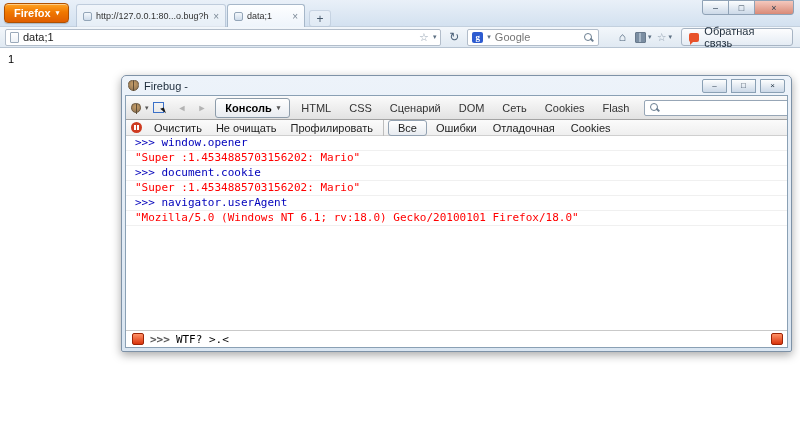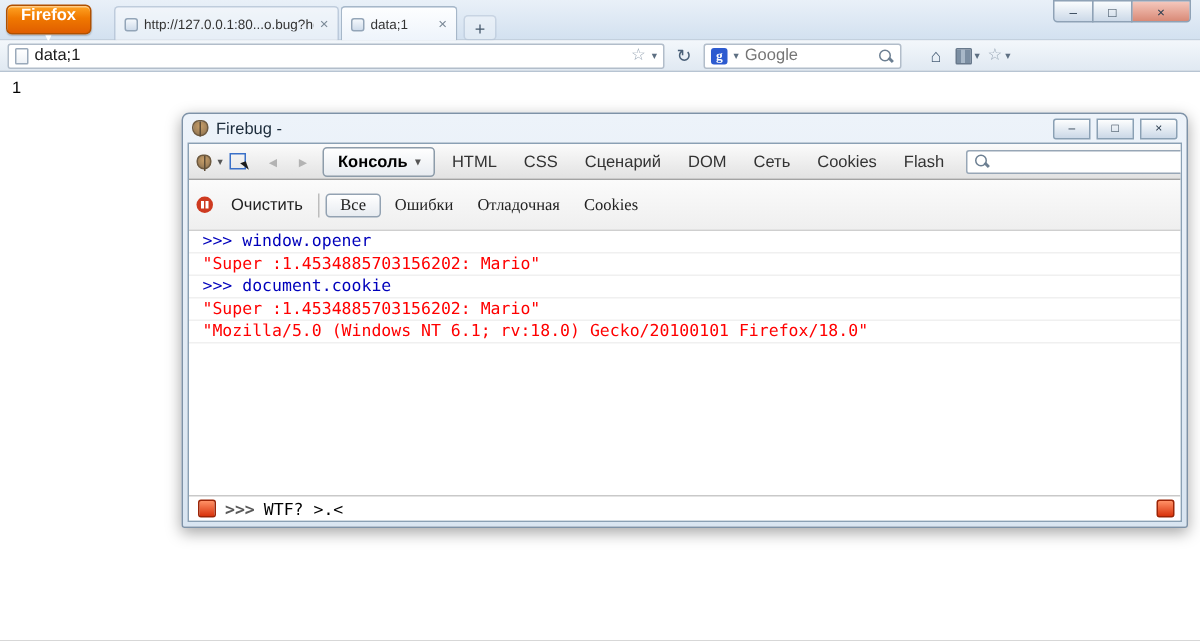--- a/index.html
+++ b/index.html
@@ -6,21 +6,21 @@
   body { background:#888; font-family:"Liberation Sans", sans-serif; }
   .screen { position:relative; width:800px; height:427px; background:#fff; overflow:hidden; }
 
   
   .titlebar { position:absolute; left:0; top:0; width:800px; height:27px;
     background:linear-gradient(#e9f0f8,#d3e1f0); border-bottom:1px solid #c3d0de; }
   .ff-btn { position:absolute; left:4px; top:3px; height:20px; padding:0 9px;
     border-radius:4px; border:1px solid #b05000;
     background:linear-gradient(#ffa424,#f07800 45%,#e05e00);
     color:#fff; font-size:11px; font-weight:bold; display:flex; align-items:center; gap:5px;
-    box-shadow:inset 0 1px 0 rgba(255,255,255,.45), 0 1px 1px rgba(0,0,0,.2);flex-direction:column; }
+    box-shadow:inset 0 1px 0 rgba(255,255,255,.45), 0 1px 1px rgba(0,0,0,.2); }
   .ff-btn .dd { font-size:7px; }
   .tabs { position:absolute; left:76px; top:4px; height:23px; display:flex; align-items:flex-end; gap:1px; }
   .tab { height:23px; display:flex; align-items:center; gap:4px; padding:0 6px;
     border-radius:3px 3px 0 0; font-size:9px; color:#333; }
   .tab.inactive { width:150px; background:rgba(255,255,255,.45); border:1px solid rgba(150,170,195,.55); border-bottom:none; }
   .tab.active { width:78px; background:linear-gradient(#fdfeff,#eef4fb); border:1px solid #a6b7c9; border-bottom:none; }
   .tab .ttl { flex:1; overflow:hidden; white-space:nowrap; }
   .tab .tclose { font-size:10px; color:#7a8896; }
   .favicon { width:9px; height:9px; border:1px solid #93a5b8; background:linear-gradient(#f4f8fc,#cfdceb); border-radius:2px; flex:none; }
   .newtab { width:22px; height:17px; margin-left:3px; border-radius:3px;
@@ -103,28 +103,28 @@
     border:1px solid #8d9caa; border-radius:3px; background:linear-gradient(#fff,#e8ecf1);
     font-weight:bold; color:#000;justify-content:space-between; }
   .fb-tab { padding:3px 7px; color:#333; }
   .fb-search { width:148px; height:16px; border:1px solid #97a6b6; border-radius:2px;
     background:#fff; display:flex; align-items:center; gap:3px; padding:0 4px; }
   .fb-search input { border:none; outline:none; flex:1; min-width:0; font-size:10px; background:transparent; }
   .redbtn { width:12px; height:12px; border-radius:2px; border:1px solid #9c2406;
     background:linear-gradient(#ff9166,#d9330c); color:#fff; font-size:7px;
     display:flex; align-items:center; justify-content:center; margin-left:2px; flex:none; }
 
-  .fb-tb2 { height:34px; flex:none; background:linear-gradient(#fbfbfb,#efefef);
+  .fb-tb2 { height:16px; flex:none; background:linear-gradient(#fbfbfb,#efefef);
     border-bottom:1px solid #cfcfcf; display:flex; align-items:center; gap:2px; padding:0 5px;
     font-size:11px; color:#222; }
   .break-icon { width:11px; height:11px; border-radius:50%; background:#ce3a20; position:relative; margin-right:4px; flex:none; }
   .break-icon::before, .break-icon::after { content:""; position:absolute; top:3px; width:2px; height:5px; background:#fff; }
   .break-icon::before { left:3px; } .break-icon::after { left:6px; }
   .fb-act { padding:2px 6px; }
-  .fb-filter { padding:2px 7px; color:#222;font-family:Liberation Serif, serif; }
+  .fb-filter { padding:2px 7px; color:#222; }
   .fb-filter.active { border:1px solid #93a2b2; border-radius:3px;
     background:linear-gradient(#fff,#e7ebf0); padding:1px 9px; }
 
   .fb-console { flex:1; background:#fff; overflow:hidden;
     font-family:"DejaVu Sans Mono", monospace; font-size:11px; }
   .fb-line { padding:1px 6px 1px 9px; border-bottom:1px solid #f0f0f0; line-height:12px; white-space:pre; }
   .fb-line.command { color:#0000bb; }
   .fb-line.string { color:#ff0000; }
   .fb-line.object .obj { color:#0000cc; font-weight:bold; }
   .fb-line.object .detail { color:#8a8a8a; font-style:italic; margin-left:6px; }
@@ -186,20 +186,24 @@
       <div class="tool-icon">
           <span class="lib-icon"></span>
           <span class="ddsmall">▾</span>
         </div>
       <div class="tool-icon">
           <span class="star">☆</span>
           <span class="ddsmall">▾</span>
         </div>
     </div>
     <div class="spacer"></div>
+    <div class="feedback">
+      <span class="fb-bubble"></span>
+      <span>Обратная связь</span>
+    </div>
   </div>
 
   <div class="page">
     <div class="page-text">1</div>
   </div>
 
   <div class="fbw">
     <div class="fbw-title">
       <span class="bug"></span>
       <span>Firebug -</span>
@@ -232,32 +236,35 @@
         <span class="fb-search">
           <span class="mag"></span>
           <input style="">
         </span>
 
       </div>
 
       <div class="fb-tb2">
         <span class="break-icon"></span>
         <span class="fb-act">Очистить</span>
+        <span class="fb-act">Не очищать</span>
+        <span class="fb-act">Профилировать</span>
         <span class="vsep"></span>
         <span class="fb-filter active">Все</span>
         <span class="fb-filter">Ошибки</span>
         <span class="fb-filter">Отладочная</span>
         <span class="fb-filter">Cookies</span>
       </div>
 
       <div class="fb-console">
         <div class="fb-line command">&gt;&gt;&gt; window.opener</div>
         <div class="fb-line string">"Super :1.4534885703156202: Mario"</div>
         <div class="fb-line command">&gt;&gt;&gt; document.cookie</div>
         <div class="fb-line string">"Super :1.4534885703156202: Mario"</div>
+        <div class="fb-line command">&gt;&gt;&gt; navigator.userAgent</div>
         <div class="fb-line string">"Mozilla/5.0 (Windows NT 6.1; rv:18.0) Gecko/20100101 Firefox/18.0"</div>
       </div>
 
       <div class="fb-cmd">
         <span class="redbtn"></span>
         <span class="prompt">&gt;&gt;&gt;</span>
         <span class="typed">WTF? &gt;.&lt;</span>
         <span class="spacer"></span>
         <span class="redbtn"></span>
       </div>

